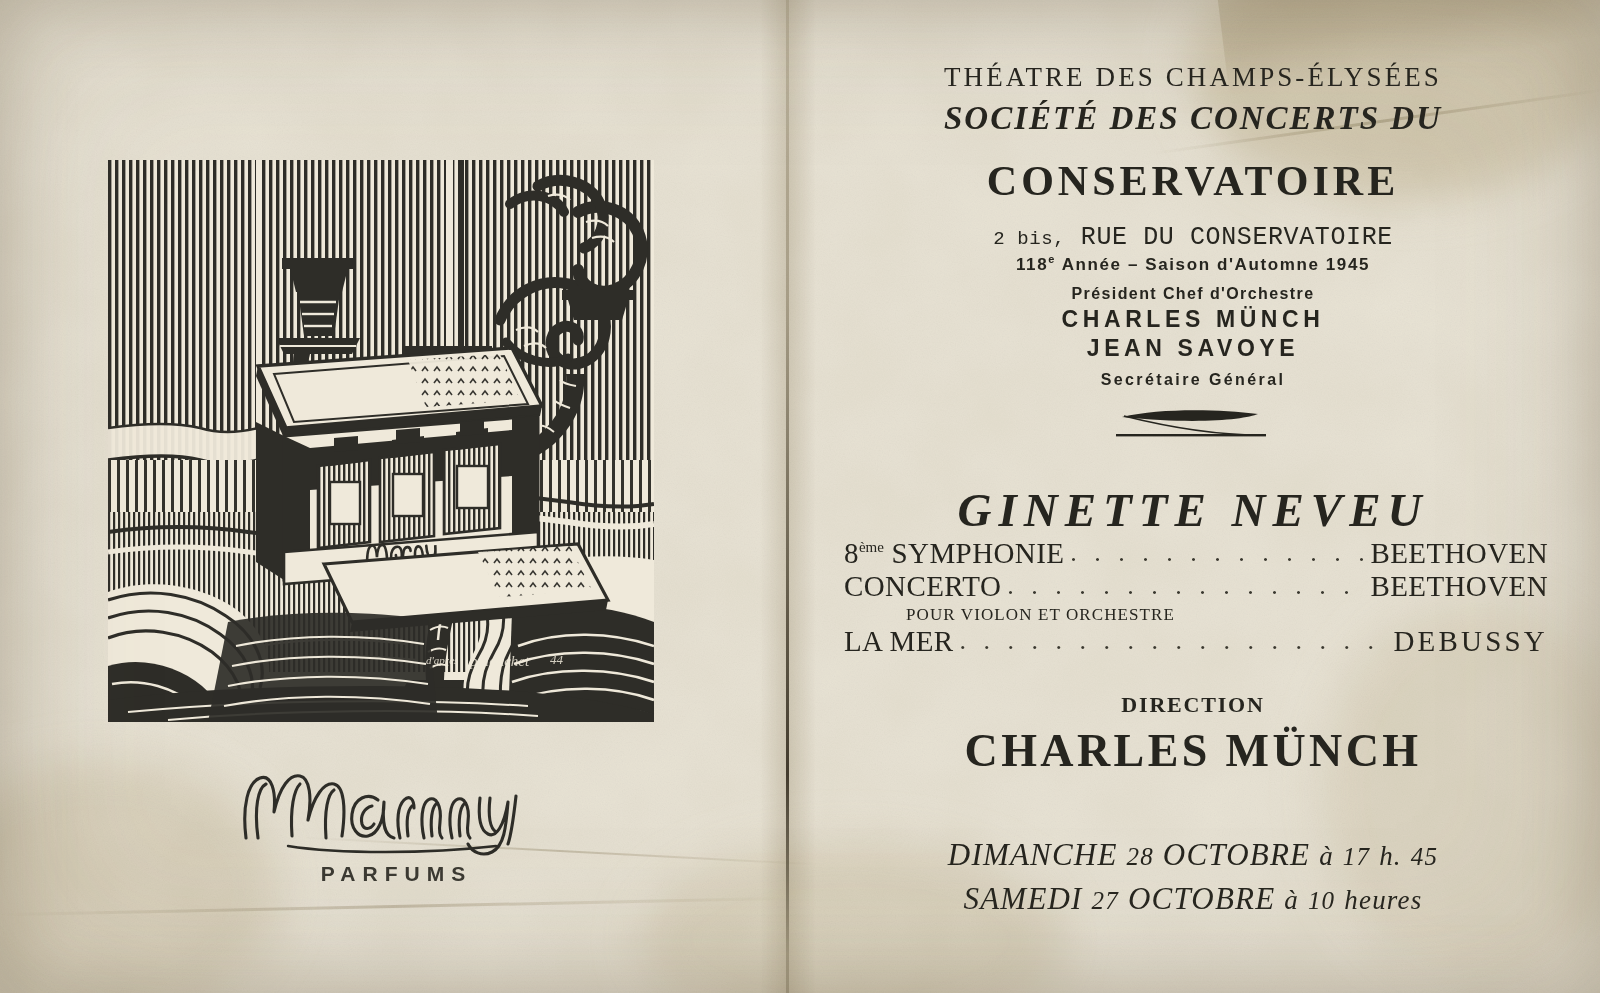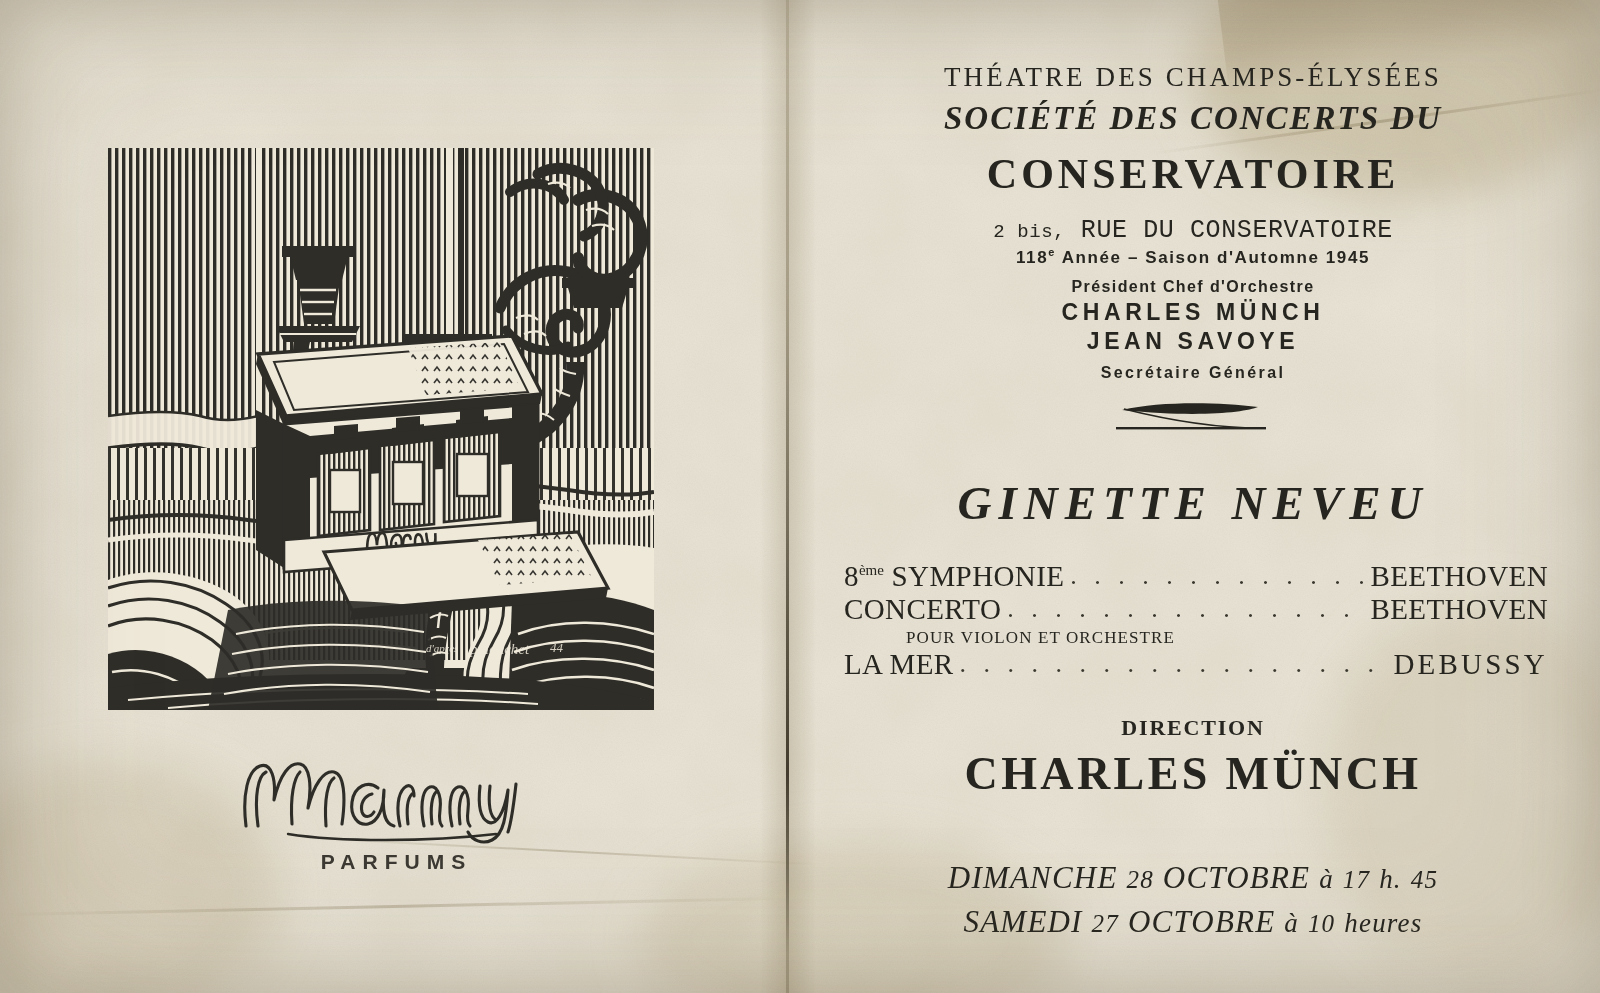--- a/index.html
+++ b/index.html
@@ -35,61 +35,61 @@
       rgba(55,48,34,.92) 78%,
       rgba(120,110,84,.45) 96%);
   }
   .fold-halo{position:absolute;left:760px;top:0;width:56px;height:993px;
     background:linear-gradient(90deg,rgba(150,136,104,0) 0%,rgba(150,136,104,.22) 45%,rgba(150,136,104,.22) 55%,rgba(150,136,104,0) 100%);
     mix-blend-mode:multiply;}
   .crease{position:absolute;background:linear-gradient(90deg,rgba(150,138,106,0),rgba(150,138,106,.35),rgba(150,138,106,0));
     mix-blend-mode:multiply;}
 
   
-  .left-page{position:absolute;left:0;top:0;width:786px;height:773px;}
+  .left-page{position:absolute;left:0;top:12px;width:786px;height:773px;}
   .cut-wrap{position:absolute;left:108px;top:148px;width:546px;height:562px;}
   .cut-wrap svg{display:block;width:100%;height:100%;}
 
   .brand{position:absolute;left:0;top:738px;width:786px;text-align:center;}
   .brand svg{display:block;margin:0 auto;}
   .brand-sub{margin-top:4px;font-family:"Liberation Sans",sans-serif;
     font-size:21px;letter-spacing:7px;color:#3b3932;font-weight:600;
     text-indent:7px;}
 
   
   .right-page{position:absolute;left:786px;top:0;width:814px;height:993px;color:#26251f;}
   .rp-inner{position:absolute;left:0;top:0;width:814px;}
 
   .ln{text-align:center;white-space:nowrap;}
   .l-theatre{margin-top:62px;font-size:27px;letter-spacing:3.1px;
     font-family:"Liberation Serif",serif;}
   .l-societe{margin-top:7px;font-size:33px;font-style:italic;font-weight:700;
     letter-spacing:2.0px;}
-  .l-conserv{margin-top:13px;font-size:42px;font-weight:700;letter-spacing:4.0px;}
+  .l-conserv{margin-top:20px;font-size:42px;font-weight:700;letter-spacing:4.0px;}
   .l-rue{margin-top:18px;font-size:25px;letter-spacing:.6px;font-family:Liberation Mono, monospace;}
   .l-rue .small{font-size:19px;}
   .l-annee{margin-top:1px;font-size:17px;letter-spacing:1.6px;font-weight:600;
     font-family:"Liberation Sans",sans-serif;}
   .l-annee sup{font-size:11px;}
   .l-pres{margin-top:10px;font-size:16px;letter-spacing:1.4px;font-weight:700;
     font-family:"Liberation Sans",sans-serif;}
   .l-munch{margin-top:3px;font-size:23px;letter-spacing:4.6px;font-weight:700;
     font-family:"Liberation Sans",sans-serif;}
   .l-sec{margin-top:9px;font-size:16px;letter-spacing:2.4px;font-weight:700;
     font-family:"Liberation Sans",sans-serif;}
   .l-savoye{margin-top:2px;font-size:23px;letter-spacing:4.6px;font-weight:700;
     font-family:"Liberation Sans",sans-serif;}
 
   .flourish{margin-top:16px;display:flex;justify-content:center;}
   .flourish svg{display:block;}
 
   .l-star{margin-top:44px;font-size:47px;font-style:italic;font-weight:700;
     letter-spacing:7px;}
 
-  .prog{margin-top:30px;padding:0 52px 0 58px;}
+  .prog{padding:0 52px 0 58px;}
   .prow{display:flex;align-items:baseline;font-size:29px;letter-spacing:.4px;
     margin-top:22px;}
   .prow:first-child{margin-top:0;}
   .work{white-space:nowrap;}
   .work sup{font-size:15px;letter-spacing:0;}
   .leader{flex:1;overflow:hidden;white-space:nowrap;margin:0 6px;
     font-size:26px;letter-spacing:5.5px;color:#3a382f;
     transform:translateY(-2px);}
   .composer{white-space:nowrap;font-size:29px;}
   .sp{letter-spacing:3.2px;}

